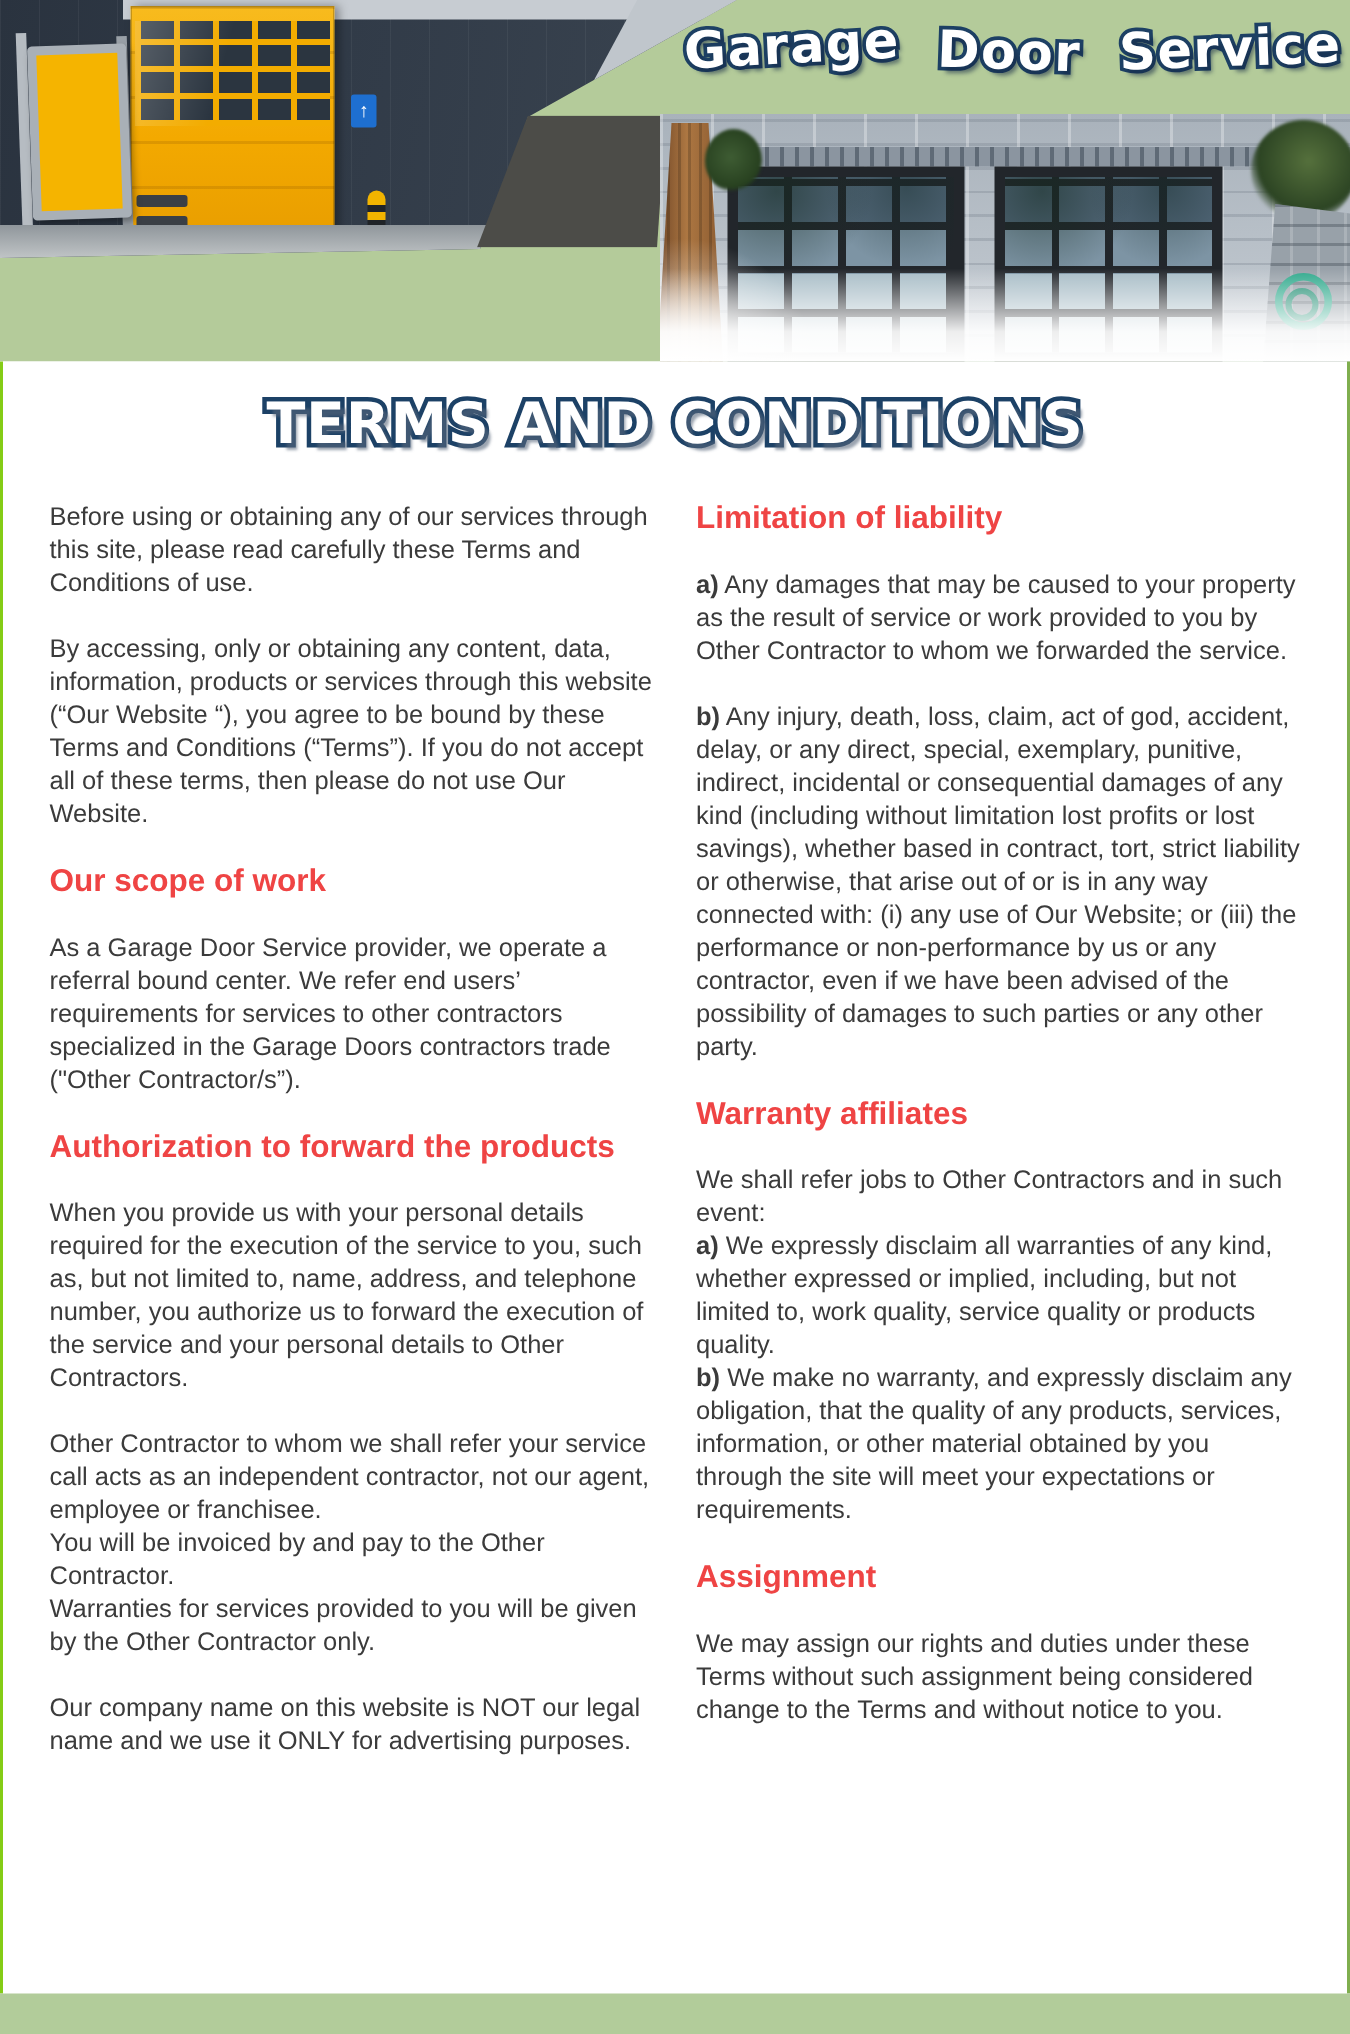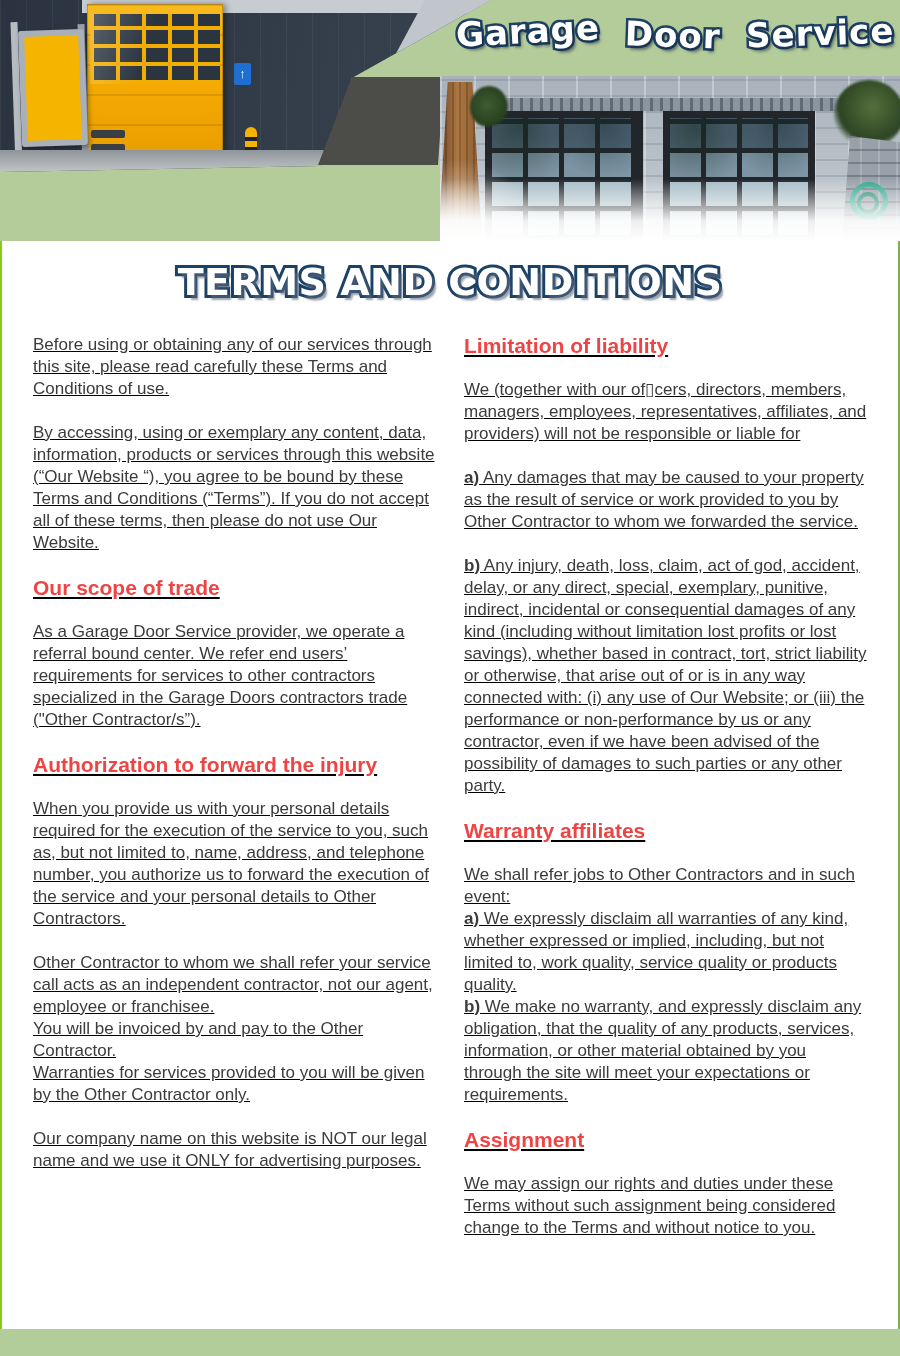--- a/index.html
+++ b/index.html
@@ -99,21 +99,21 @@
   .logo .w2{transform:rotate(2deg) translateY(3px);margin-left:13px;}
   .logo .w3{transform:rotate(-2deg) translateY(1px);margin-left:12px;}
 
   
   .content{position:absolute;left:0;top:241px;width:900px;height:1088px;background:#fff;
       border-left:2px solid #84cc16;border-right:2px solid #7fae4e;box-sizing:border-box;}
   .page-title{margin:19px 0 0;text-align:center;
       font-family:"DejaVu Sans", sans-serif;font-weight:bold;font-size:38px;letter-spacing:0.5px;color:#fff;
       -webkit-text-stroke:6px #1c4166;paint-order:stroke fill;
       text-shadow:4px 5px 2px rgba(88,103,124,.6);}
-  .cols{display:flex;gap:28px;padding:0 31px;margin-top:30px;text-decoration:underline;}
+  .cols{display:flex;gap:28px;padding:0 31px;margin-top:30px;}
   .col{flex:1;min-width:0;}
   .col p{margin:0 0 22px;font-size:17px;line-height:22px;color:#3b3b3b;}
   .col h2{margin:18px 0 21px;font-size:21px;line-height:24px;color:#ef4444;
       font-family:"Liberation Sans", sans-serif;font-weight:bold;}
   .col > :first-child{margin-top:0;}
   .col b{font-weight:bold;}
 
   
   .footer{position:absolute;left:0;bottom:0;width:900px;height:27px;background:#b2cc9a;}
 </style>
@@ -159,31 +159,30 @@
       <span class="w w2">Door</span>
       <span class="w w3">Service</span>
     </div>
   </div>
 
   <div class="content">
     <h1 class="page-title">TERMS AND CONDITIONS</h1>
     <div class="cols">
       <div class="col">
           <p><span>Before using or obtaining any of our services through this site, please read carefully these Terms and Conditions of use.</span></p>
-          <p><span>By accessing, using or exemplary any content, data, information, products or services through this website (“Our Website “), you agree to be bound by these Terms and Conditions (“Terms”). If you do not accept all of these terms, then please do not use Our Website.</span></p>
-          <h2>Our scope of trade</h2>
+          <p><span>By accessing, only or obtaining any content, data, information, products or services through this website (“Our Website “), you agree to be bound by these Terms and Conditions (“Terms”). If you do not accept all of these terms, then please do not use Our Website.</span></p>
+          <h2>Our scope of work</h2>
           <p><span>As a Garage Door Service provider, we operate a referral bound center. We refer end users’ requirements for services to other contractors specialized in the Garage Doors contractors trade ("Other Contractor/s”).</span></p>
-          <h2>Authorization to forward the injury</h2>
+          <h2>Authorization to forward the products</h2>
           <p><span>When you provide us with your personal details required for the execution of the service to you, such as, but not limited to, name, address, and telephone number, you authorize us to forward the execution of the service and your personal details to Other Contractors.</span></p>
           <p><span>Other Contractor to whom we shall refer your service call acts as an independent contractor, not our agent, employee or franchisee.</span><br><span>You will be invoiced by and pay to the Other Contractor.</span><br><span>Warranties for services provided to you will be given by the Other Contractor only.</span></p>
           <p><span>Our company name on this website is NOT our legal name and we use it ONLY for advertising purposes.</span></p>
         </div>
       <div class="col">
           <h2>Limitation of liability</h2>
-          <p><span>We (together with our of▯cers, directors, members, managers, employees, representatives, affiliates, and providers) will not be responsible or liable for</span></p>
           <p><b>a)</b><span> Any damages that may be caused to your property as the result of service or work provided to you by Other Contractor to whom we forwarded the service.</span></p>
           <p><b>b)</b><span> Any injury, death, loss, claim, act of god, accident, delay, or any direct, special, exemplary, punitive, indirect, incidental or consequential damages of any kind (including without limitation lost profits or lost savings), whether based in contract, tort, strict liability or otherwise, that arise out of or is in any way connected with: (i) any use of Our Website; or (iii) the performance or non-performance by us or any contractor, even if we have been advised of the possibility of damages to such parties or any other party.</span></p>
           <h2>Warranty affiliates</h2>
           <p><span>We shall refer jobs to Other Contractors and in such event:</span><br><b>a)</b><span> We expressly disclaim all warranties of any kind, whether expressed or implied, including, but not limited to, work quality, service quality or products quality.</span><br><b>b)</b><span> We make no warranty, and expressly disclaim any obligation, that the quality of any products, services, information, or other material obtained by you through the site will meet your expectations or requirements.</span></p>
           <h2>Assignment</h2>
           <p><span>We may assign our rights and duties under these Terms without such assignment being considered change to the Terms and without notice to you.</span></p>
         </div>
     </div>
   </div>
 

